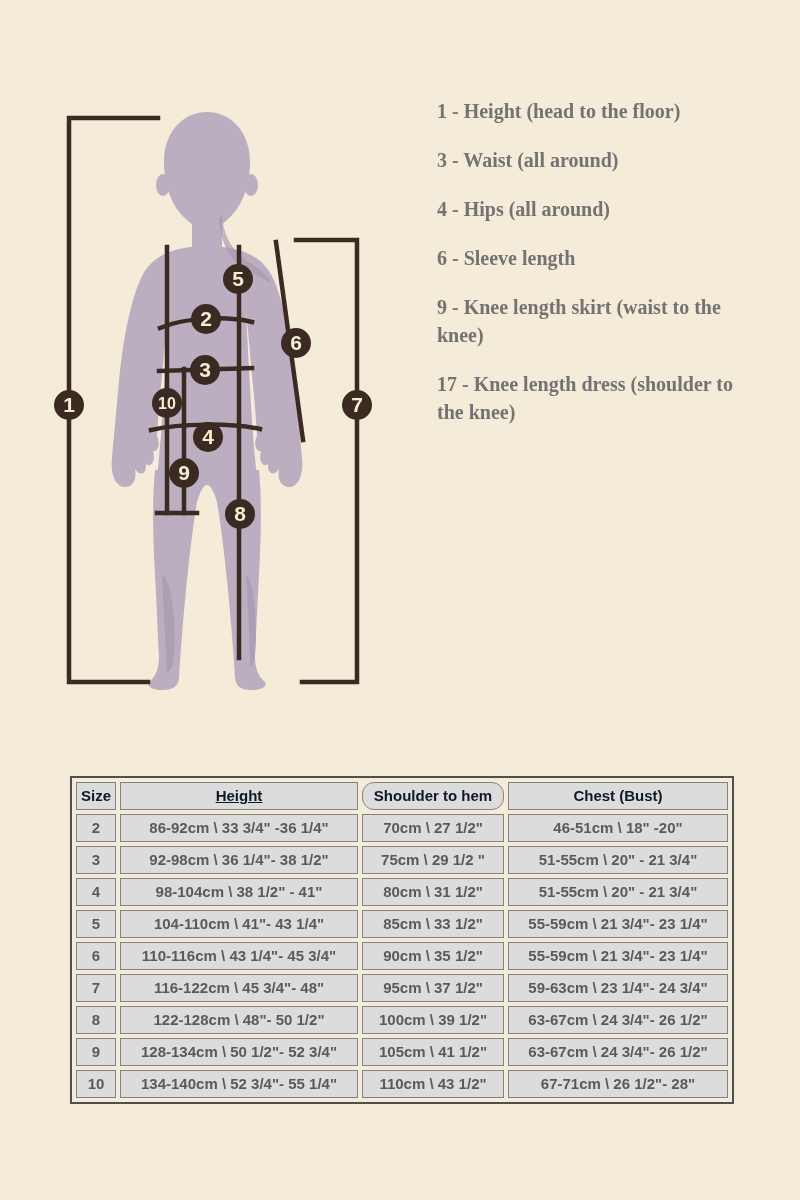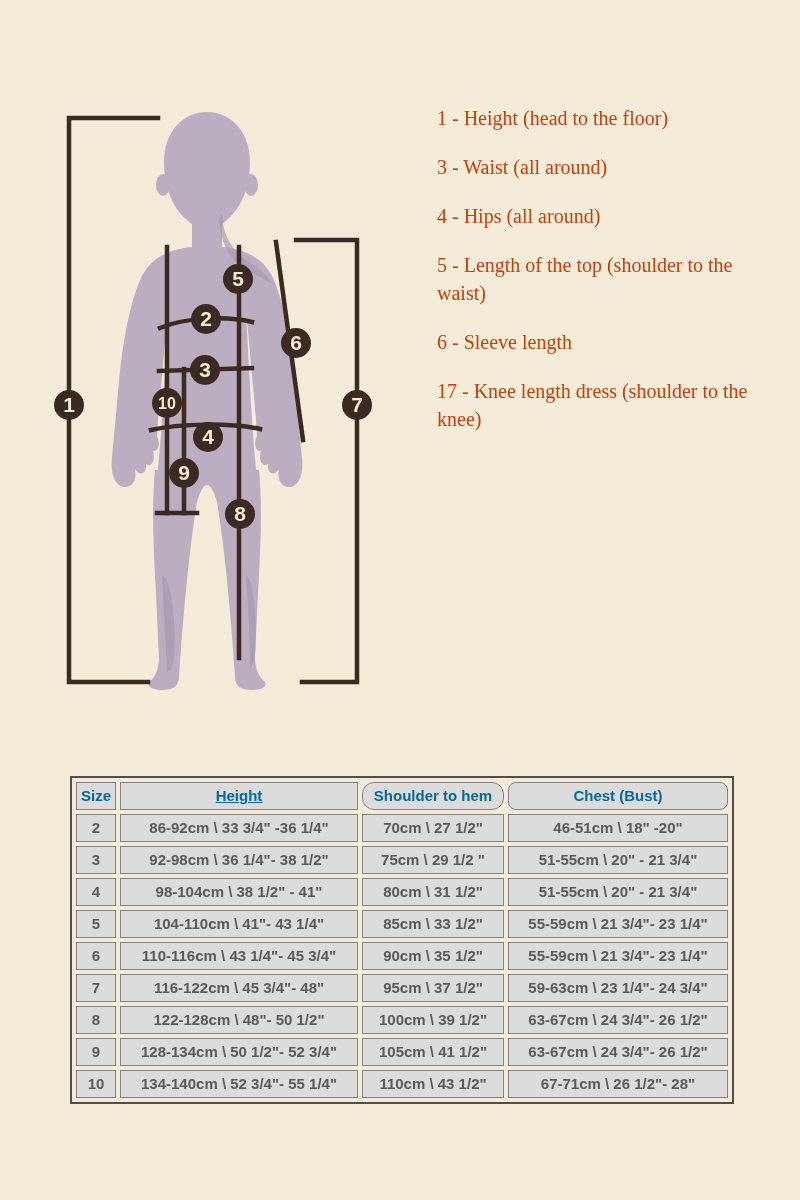--- a/index.html
+++ b/index.html
@@ -8,42 +8,43 @@
     background:var(--bg,#f5ebd9);
     font-family:"Liberation Sans",sans-serif;
   }
   .figure-svg { position:absolute; left:50px; top:105px; width:330px; height:590px; }
   .marker-num {
     font-family:"Liberation Sans",sans-serif;
     font-weight:bold; font-size:21px; text-anchor:middle;
   }
   .marker-num.small { font-size:16px; }
   .legend {
-    position:absolute; left:437px; top:104px; width:312px;
+    position:absolute; left:437px; top:97px; width:312px;
     font-family:"Liberation Serif",serif; font-size:20px; line-height:28px;
-    color:#c2410c;
+    color:#737373;
+    font-weight:bold;
   }
   .legend-item { margin-bottom:21px; }
   table.size-table {
     position:absolute; left:70px; top:776px;
     border-collapse:separate; border-spacing:4px;
     border:2px solid #4f4f4f;
   }
   table.size-table th, table.size-table td {
     border:1px solid #828282;
     background:var(--cellbg,#dcdcdc);
     text-align:center; vertical-align:middle;
     font-family:"Liberation Sans",sans-serif;
     font-weight:bold; font-size:15px; line-height:16px;
     padding:5px 3px; white-space:nowrap;
   }
-  table.size-table th { color:#0369a1; }
+  table.size-table th { color:#0f172a; }
   table.size-table td { color:#5a5a5a; }
   .col-size{width:32px;} .col-height{width:230px;text-decoration:underline;}
-  .col-shoulder{width:134px;border-radius:12px;} .col-chest{width:212px;border-radius:8px;}
+  .col-shoulder{width:134px;border-radius:12px;} .col-chest{width:212px;}
 </style>
 </head>
 <body>
 
 <svg class="figure-svg" viewBox="50 105 330 590">
 
   <g id="silhouette" fill="#bcaec1">
     <path d="M207,112 C232,112 250,133 250,162 C250,186 242,207 228,219 C221,226 214,230 207,230
          C200,230 193,226 186,219 C172,207 164,186 164,162 C164,133 182,112 207,112 Z"></path>
     <ellipse cx="163" cy="185" rx="7" ry="11"></ellipse>
@@ -105,22 +106,22 @@
       <text x="184" y="480" class="marker-num" fill="#f4edd5">9</text>
       <circle cx="167" cy="403" r="15" fill="#3a2a22"></circle>
       <text x="167" y="409" class="marker-num small" fill="#f4edd5">10</text>
     </g>
 </svg>
 
 <div class="legend" id="legend">
     <div class="legend-item">1 - Height (head to the floor)</div>
     <div class="legend-item">3 - Waist (all around)</div>
     <div class="legend-item">4 - Hips (all around)</div>
-    <div class="legend-item">5 - Length of the top (shoulder to the waist)</div>
     <div class="legend-item">6 - Sleeve length</div>
+    <div class="legend-item">9 - Knee length skirt (waist to the knee)</div>
     <div class="legend-item">17 - Knee length dress (shoulder to the knee)</div>
   </div>
 
 <table class="size-table">
   <thead>
       <tr id="table-head-row">
         <th class="col-size">Size</th>
         <th class="col-height">Height</th>
         <th class="col-shoulder">Shoulder to hem</th>
         <th class="col-chest">Chest (Bust)</th>

